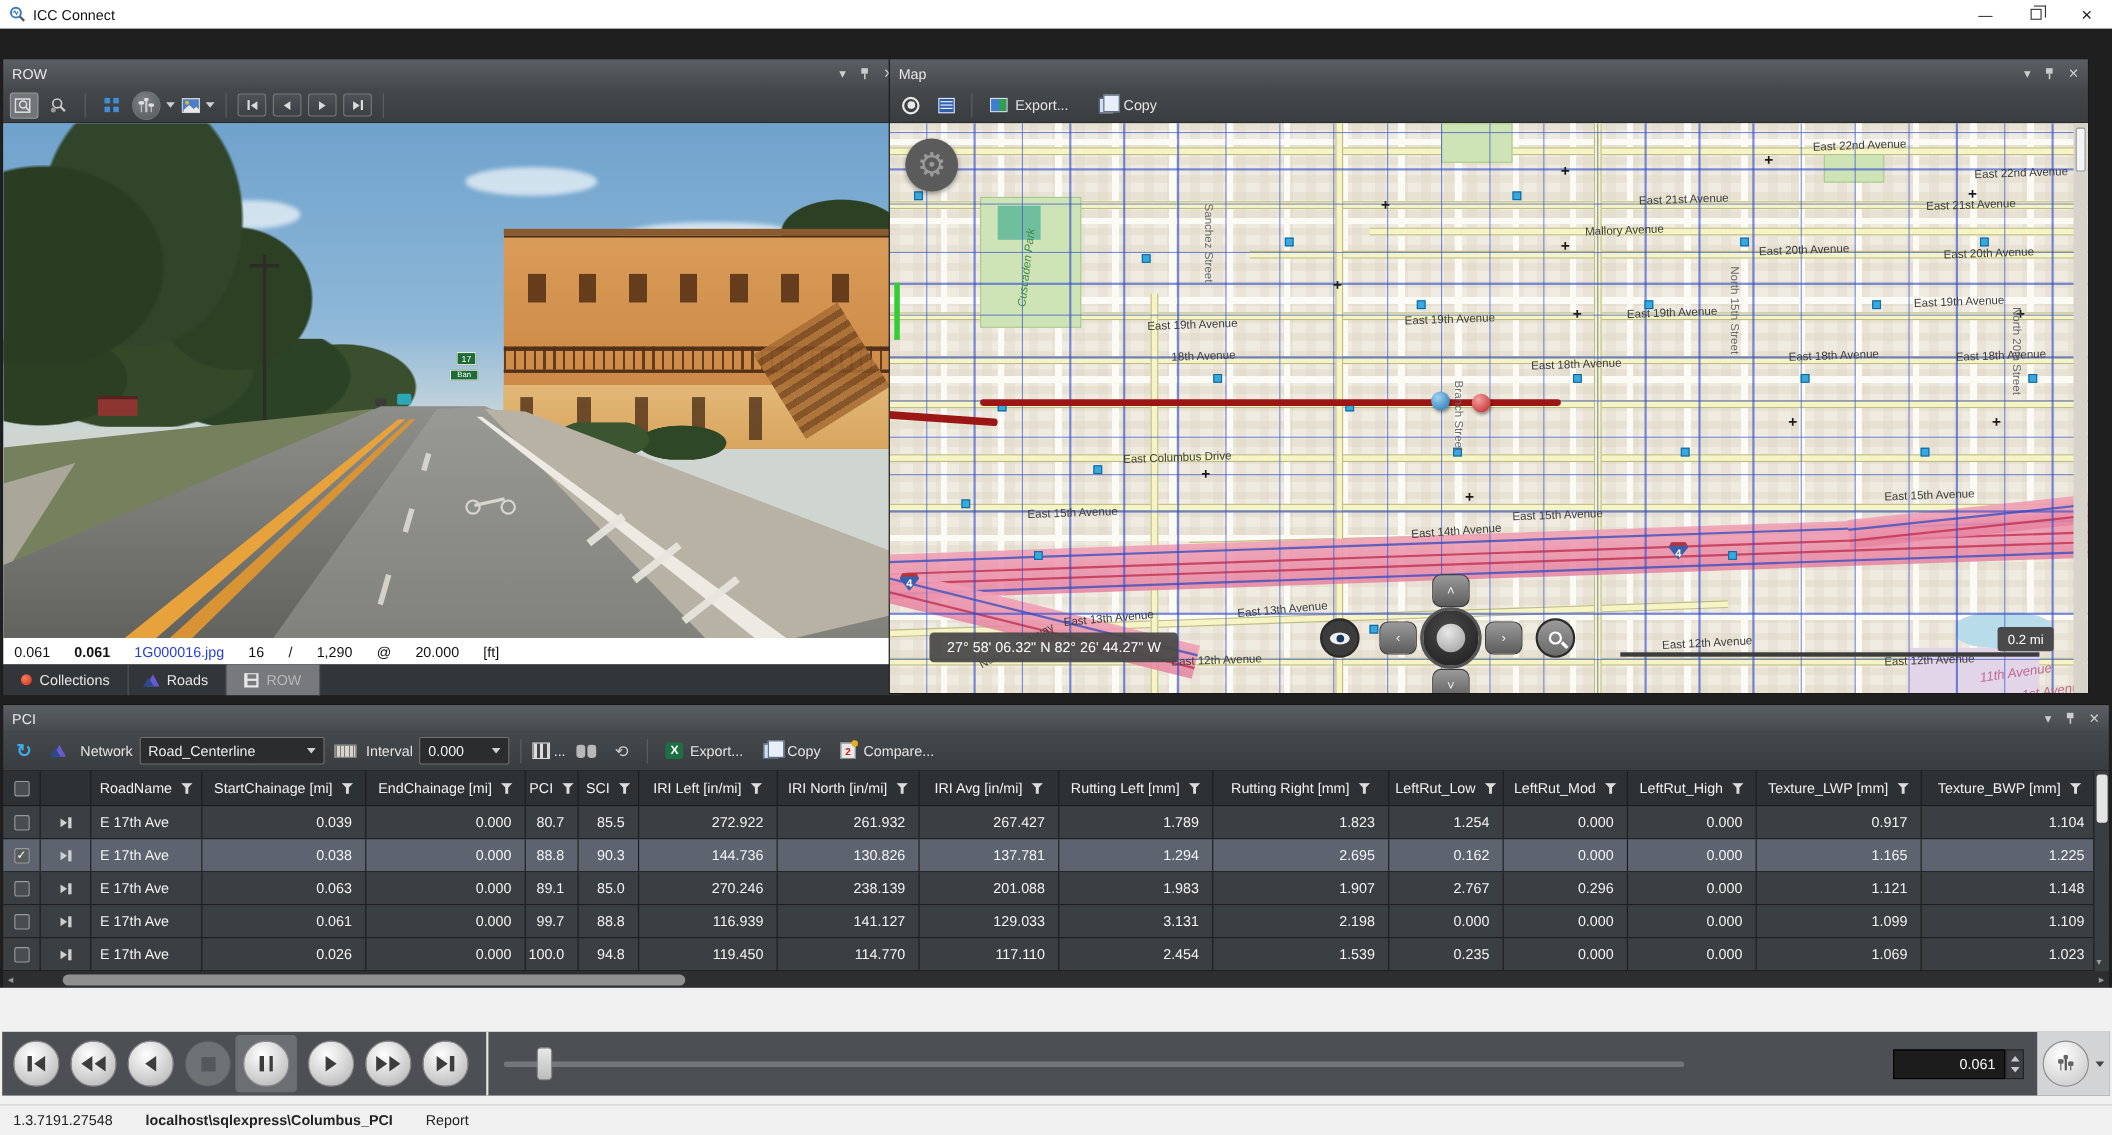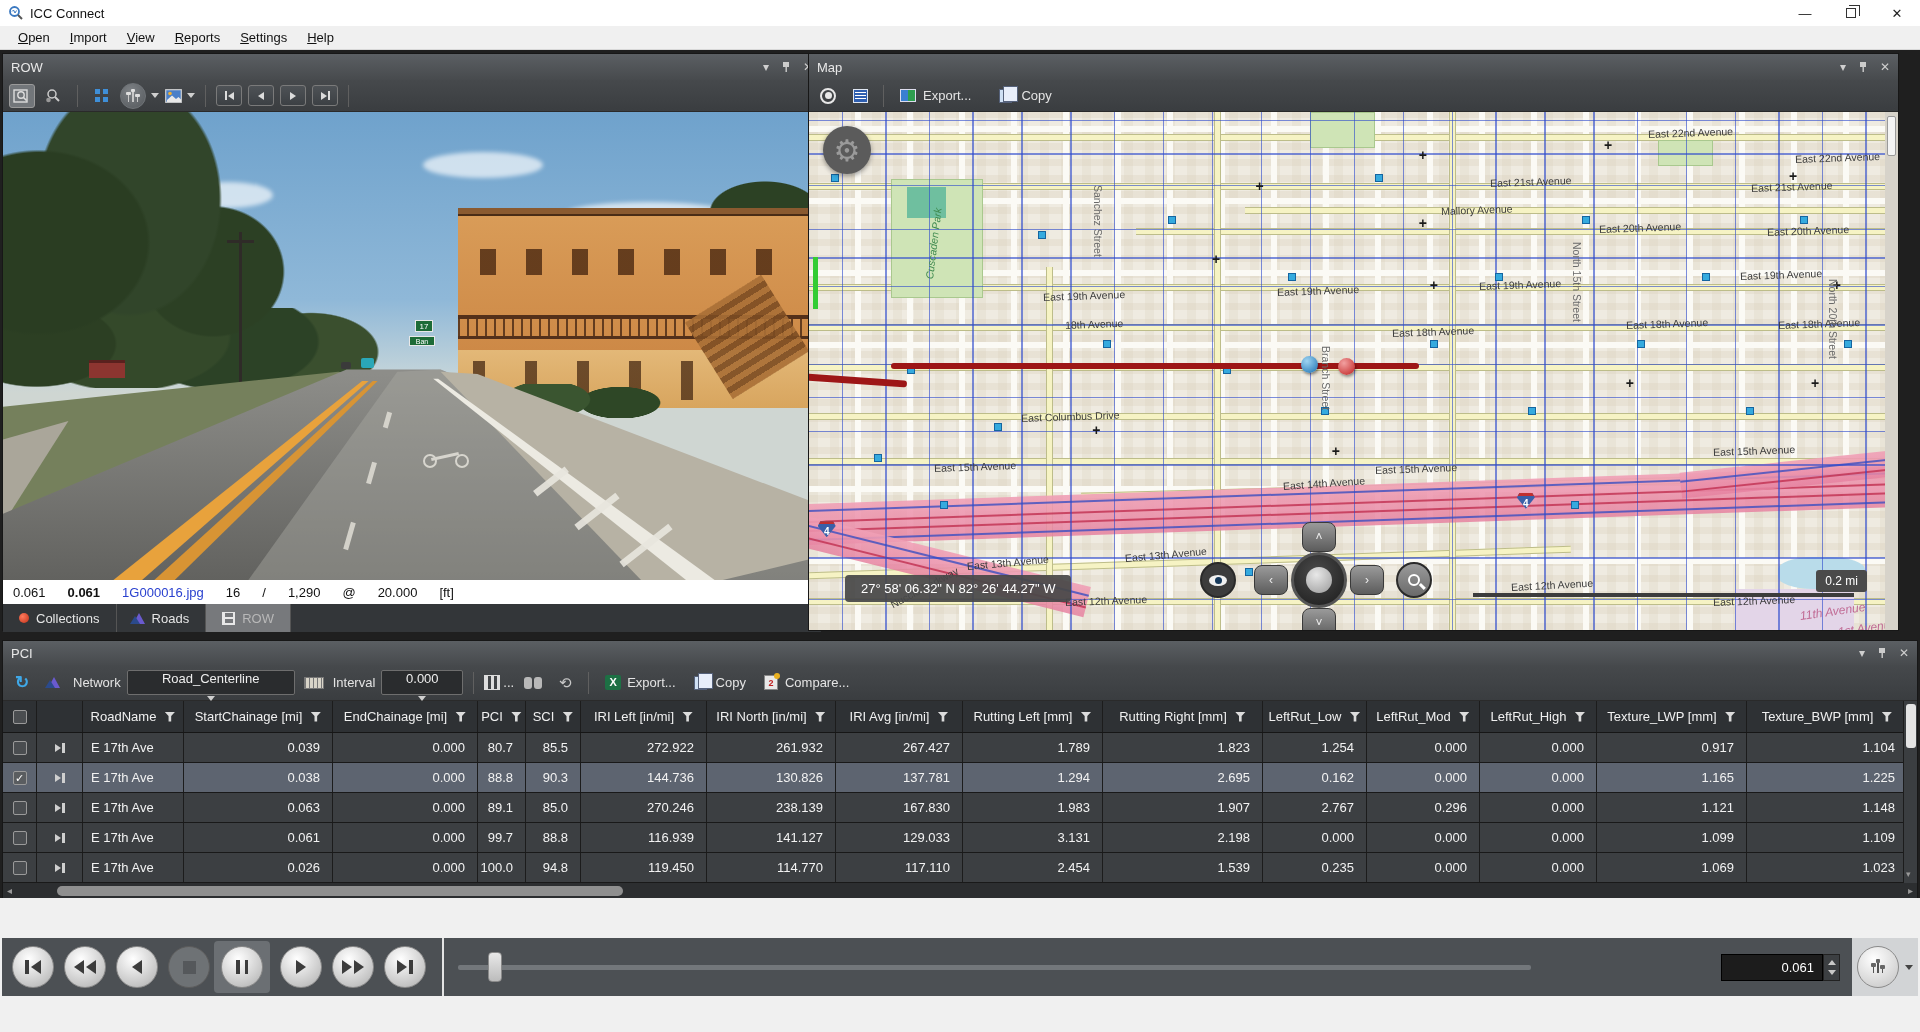--- a/index.html
+++ b/index.html
@@ -171,21 +171,21 @@
   .ic-legend { width:15px; height:14px; background:#2f5fb0; border:1px solid #dfe6f2; padding:2px 1px; display:flex; flex-direction:column; gap:2px; }
   .ic-legend i { height:1.5px; background:#fff; display:block; }
   .ic-exportmap { width:16px; height:13px; background:linear-gradient(90deg,#3a7fd0 50%,#2e9e50 50%); border:1px solid #dde; position:relative; }
   .ic-copy { width:13px; height:14px; background:#cfe0f4; border:1px solid #55617a; position:relative; }
   .ic-copy:before { content:""; position:absolute; left:3px; top:-4px; width:13px; height:14px; background:#e8eefa; border:1px solid #55617a; }
 
   
   #pcipanel { left:2px; top:640px; width:1916px; height:258px; }
   #pcipanel .phead { height:24px; }
   #pcipanel .ptool { height:36px; }
-  .dropdown { height:25px; background:#2a2c2e; border:1px solid #6e6e6e; border-radius:2px; color:#eee; font-size:13px; display:flex; align-items:center; padding:0 7px; gap:10px;flex-direction:column; }
+  .dropdown { height:25px; background:#2a2c2e; border:1px solid #6e6e6e; border-radius:2px; color:#eee; font-size:13px; display:flex; align-items:center; padding:0 7px; gap:10px; }
   .ic-refresh { color:#3fa8e8; font-size:17px; font-weight:bold; }
   .ic-ruler { width:20px; height:12px; background:#d8d4c8; border:1px solid #777; background-image:repeating-linear-gradient(90deg,#777 0 1px, transparent 1px 4px); }
   .ic-cols { width:16px; height:15px; border:1px solid #ddd; background:repeating-linear-gradient(90deg,#ddd 0 3px, transparent 3px 6px); }
   .ic-binoc { width:18px; height:12px; position:relative; }
   .ic-binoc:before,.ic-binoc:after { content:""; position:absolute; top:0; width:8px; height:12px; background:#b8b8b8; border-radius:3px; }
   .ic-binoc:after { right:0; }
   .ic-cycle { color:#c8c8c8; font-size:15px; }
   .ic-excel { width:16px; height:15px; background:#1d7044; color:#fff; font-size:11px; font-weight:bold; text-align:center; line-height:15px; border-radius:2px; }
   .ic-comp { width:14px; height:15px; background:#e8e8e8; border:1px solid #888; position:relative; font-size:9px; color:#c02020; font-weight:bold; text-align:center; line-height:15px; }
   .ic-comp:before { content:""; position:absolute; right:-3px; top:-3px; width:6px; height:6px; border-radius:50%; background:#e8b020; }
@@ -261,28 +261,20 @@
     <span class="apptitle">ICC Connect</span>
     <div class="winbtns">
       <div class="winbtn">—</div>
       <div class="winbtn">
           <span class="restore-glyph"></span>
         </div>
       <div class="winbtn">✕</div>
     </div>
   </div>
 
-  <div class="menubar">
-      <span class="mi"><u>O</u>pen</span>
-      <span class="mi"><u>I</u>mport</span>
-      <span class="mi"><u>V</u>iew</span>
-      <span class="mi"><u>R</u>eports</span>
-      <span class="mi"><u>S</u>ettings</span>
-      <span class="mi"><u>H</u>elp</span>
-    </div>
 
   <div class="panel" id="rowpanel">
     <div class="phead">
       <span>ROW</span>
       <span class="sp">
         <span class="hic">▾</span>
         <svg width="10" height="12">
             <rect x="2" y="1" width="6" height="5" fill="#ccc"></rect>
             <rect x="4.5" y="6" width="1.4" height="5" fill="#ccc"></rect>
           </svg>
@@ -822,21 +814,21 @@
               <b></b>
             </span>
           </div>
           <div class="td left" style="width:101px">E 17th Ave</div>
           <div class="td" style="width:149px">0.063</div>
           <div class="td" style="width:145px">0.000</div>
           <div class="td" style="width:48px">89.1</div>
           <div class="td" style="width:55px">85.0</div>
           <div class="td" style="width:126px">270.246</div>
           <div class="td" style="width:129px">238.139</div>
-          <div class="td" style="width:127px">167.830</div>
+          <div class="td" style="width:127px">201.088</div>
           <div class="td" style="width:140px">1.983</div>
           <div class="td" style="width:160px">1.907</div>
           <div class="td" style="width:104px">2.767</div>
           <div class="td" style="width:113px">0.296</div>
           <div class="td" style="width:117px">0.000</div>
           <div class="td" style="width:150px">1.121</div>
           <div class="td" style="width:161px">1.148</div>
         </div>
         <div class="tr">
           <div class="td c0">
@@ -954,13 +946,18 @@
           <span class="sliders">
             <i style="height:10px"></i>
             <i style="height:14px"></i>
             <i style="height:8px"></i>
           </span>
         </div>
       <span class="chevdn"></span>
     </div>
   </div>
 
+  <div class="statusbar">
+    <span class="v">1.3.7191.27548</span>
+    <span class="db">localhost\sqlexpress\Columbus_PCI</span>
+    <span class="rp">Report</span>
+  </div>
 </div>
 
 </body></html>

